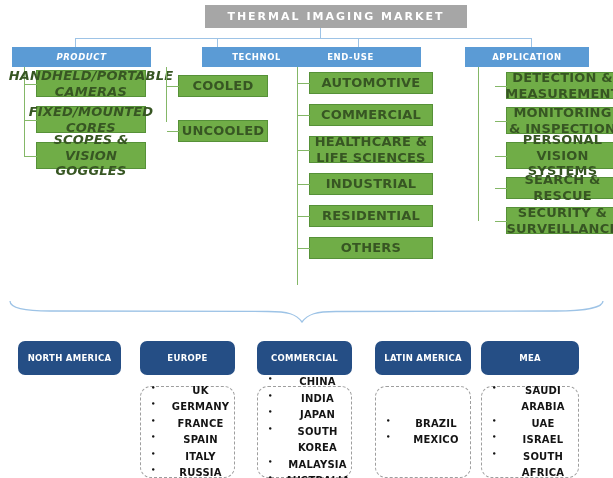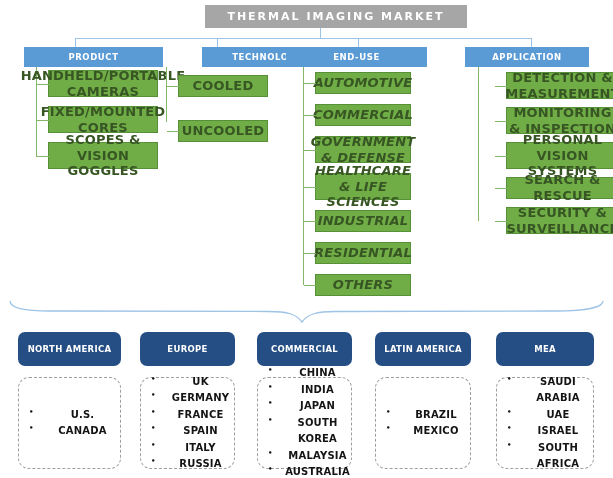--- a/index.html
+++ b/index.html
@@ -20,59 +20,59 @@
     font-size:8.5px;letter-spacing:.6px;display:flex;align-items:center;justify-content:center;}
   .branch{position:relative;}
   .rail{position:absolute;width:1px;background:var(--connector_green,#84b767);}
   .item{position:relative;background:var(--item_bg,#70ad47);border:1px solid var(--item_border,#569138);
     color:var(--item_text,#375623);font-weight:bold;font-size:13px;line-height:1.2;text-align:center;
     display:flex;align-items:center;justify-content:center;box-sizing:border-box;letter-spacing:.2px;}
   .item::before{content:'';position:absolute;left:-12px;top:50%;width:12px;height:0;
     border-top:1px solid var(--connector_green,#84b767);}
   .i1{height:22px;} .i2{height:27px;}
 
-  .col-product{left:24px;width:139px;} .col-product .cat{width:139px;}
+  .col-product{left:12px;width:139px;font-style:italic;} .col-product .cat{width:139px;}
   .col-product .branch{margin-left:24px;margin-top:3px;width:110px;}
   .col-product .item{width:110px;margin-bottom:9px;}
   .col-product .rail{left:12px;top:20px;height:90px;}
 
   .col-tech{left:158px;width:118px;} .col-tech .cat{width:131px;margin-left:44px;}
   .col-tech .branch{margin-left:20px;margin-top:8px;width:90px;}
   .col-tech .item{width:90px;margin-bottom:23px;}
   .col-tech .rail{left:8px;top:20px;height:55px;}
 
-  .col-enduse{left:286px;width:141px;} .col-enduse .cat{width:141px;}
+  .col-enduse{left:280px;width:141px;} .col-enduse .cat{width:141px;}
   .col-enduse .branch{margin-left:29px;margin-top:5px;width:112px;}
-  .col-enduse .item{width:96px;margin-bottom:10px;font-style:italic;}
+  .col-enduse .item{width:124px;margin-bottom:10px;}
   .col-enduse .rail{left:17px;top:20px;height:218px;}
 
   .col-app{left:465px;width:129px;} .col-app .cat{width:124px;}
   .col-app .branch{margin-left:25px;margin-top:5px;width:113px;}
   .col-app .item{width:113px;margin-bottom:8px;margin-left:16px;}
   .col-app .rail{left:13px;top:20px;height:154px;}
 
   
   .brace{position:absolute;left:0;top:298px;width:613px;height:32px;}
 
   
   .rcol{position:absolute;top:332px;}
   .region-box{height:34px;background:var(--region_bg,#254e85);border-radius:7px;color:#fff;
-    font-weight:bold;font-size:8.5px;letter-spacing:.3px;display:flex;align-items:center;justify-content:center;}
+    font-weight:bold;font-size:8.5px;letter-spacing:.3px;display:flex;align-items:center;justify-content:center;margin-top:9px;}
   .country-box{margin-top:11px;height:92px;border:1px dashed #9e9e9e;border-radius:11px;
     box-sizing:border-box;display:flex;flex-direction:column;justify-content:center;background:#fff;}
   .country-box ul{list-style:none;margin:0;padding:0;}
   .country-box li{position:relative;padding-left:26px;font-size:10px;font-weight:bold;
     color:#141414;line-height:1.65;letter-spacing:.2px;text-align:center;}
   .country-box li::before{content:'•';position:absolute;left:10px;top:0;font-size:7px;color:#141414;}
 
   .r-na{left:18px;width:103px;}
   .r-eu{left:140px;width:95px;}
   .r-ap{left:257px;width:95px;}
   .r-la{left:375px;width:96px;}
-  .r-mea{left:496px;width:98px;}
+  .r-mea{left:481px;width:98px;}
 </style>
 </head>
 <body>
 
 <div class="canvas">
 
   <div class="title-box">THERMAL IMAGING MARKET</div>
 
   <div class="conn v" style="left:320px;top:28px;height:11px;"></div>
   <div class="conn h" style="left:75px;top:38px;width:456px;"></div>
@@ -99,21 +99,20 @@
       <div class="item i1">UNCOOLED</div>
     </div>
   </div>
 
   <div class="col col-enduse">
     <div class="cat">END-USE</div>
     <div class="rail"></div>
     <div class="branch">
       <div class="item i1">AUTOMOTIVE</div>
       <div class="item i1">COMMERCIAL</div>
-      <div class="item i2">GOVERNMENT &amp; DEFENSE</div>
       <div class="item i2">HEALTHCARE &amp; LIFE SCIENCES</div>
       <div class="item i1">INDUSTRIAL</div>
       <div class="item i1">RESIDENTIAL</div>
       <div class="item i1">OTHERS</div>
     </div>
   </div>
 
   <div class="col col-app">
     <div class="cat">APPLICATION</div>
     <div class="rail"></div>
@@ -125,26 +124,20 @@
       <div class="item i2">SECURITY &amp; SURVEILLANCE</div>
     </div>
   </div>
 
   <svg class="brace" viewBox="0 0 613 32">
     <path d="M10,3 C10,10 24,13 50,13 L268,13.5 C288,13.5 296,16 302,24 C308,16 316,13.5 336,13.5 L556,13 C582,13 603,10 603,3" fill="none" stroke="#9dc3e6" stroke-width="1.3"></path>
   </svg>
 
   <div class="rcol r-na">
     <div class="region-box">NORTH AMERICA</div>
-    <div class="country-box">
-      <ul>
-        <li>U.S.</li>
-        <li>CANADA</li>
-      </ul>
-    </div>
   </div>
 
   <div class="rcol r-eu">
     <div class="region-box">EUROPE</div>
     <div class="country-box">
       <ul>
         <li>UK</li>
         <li>GERMANY</li>
         <li>FRANCE</li>
         <li>SPAIN</li>

